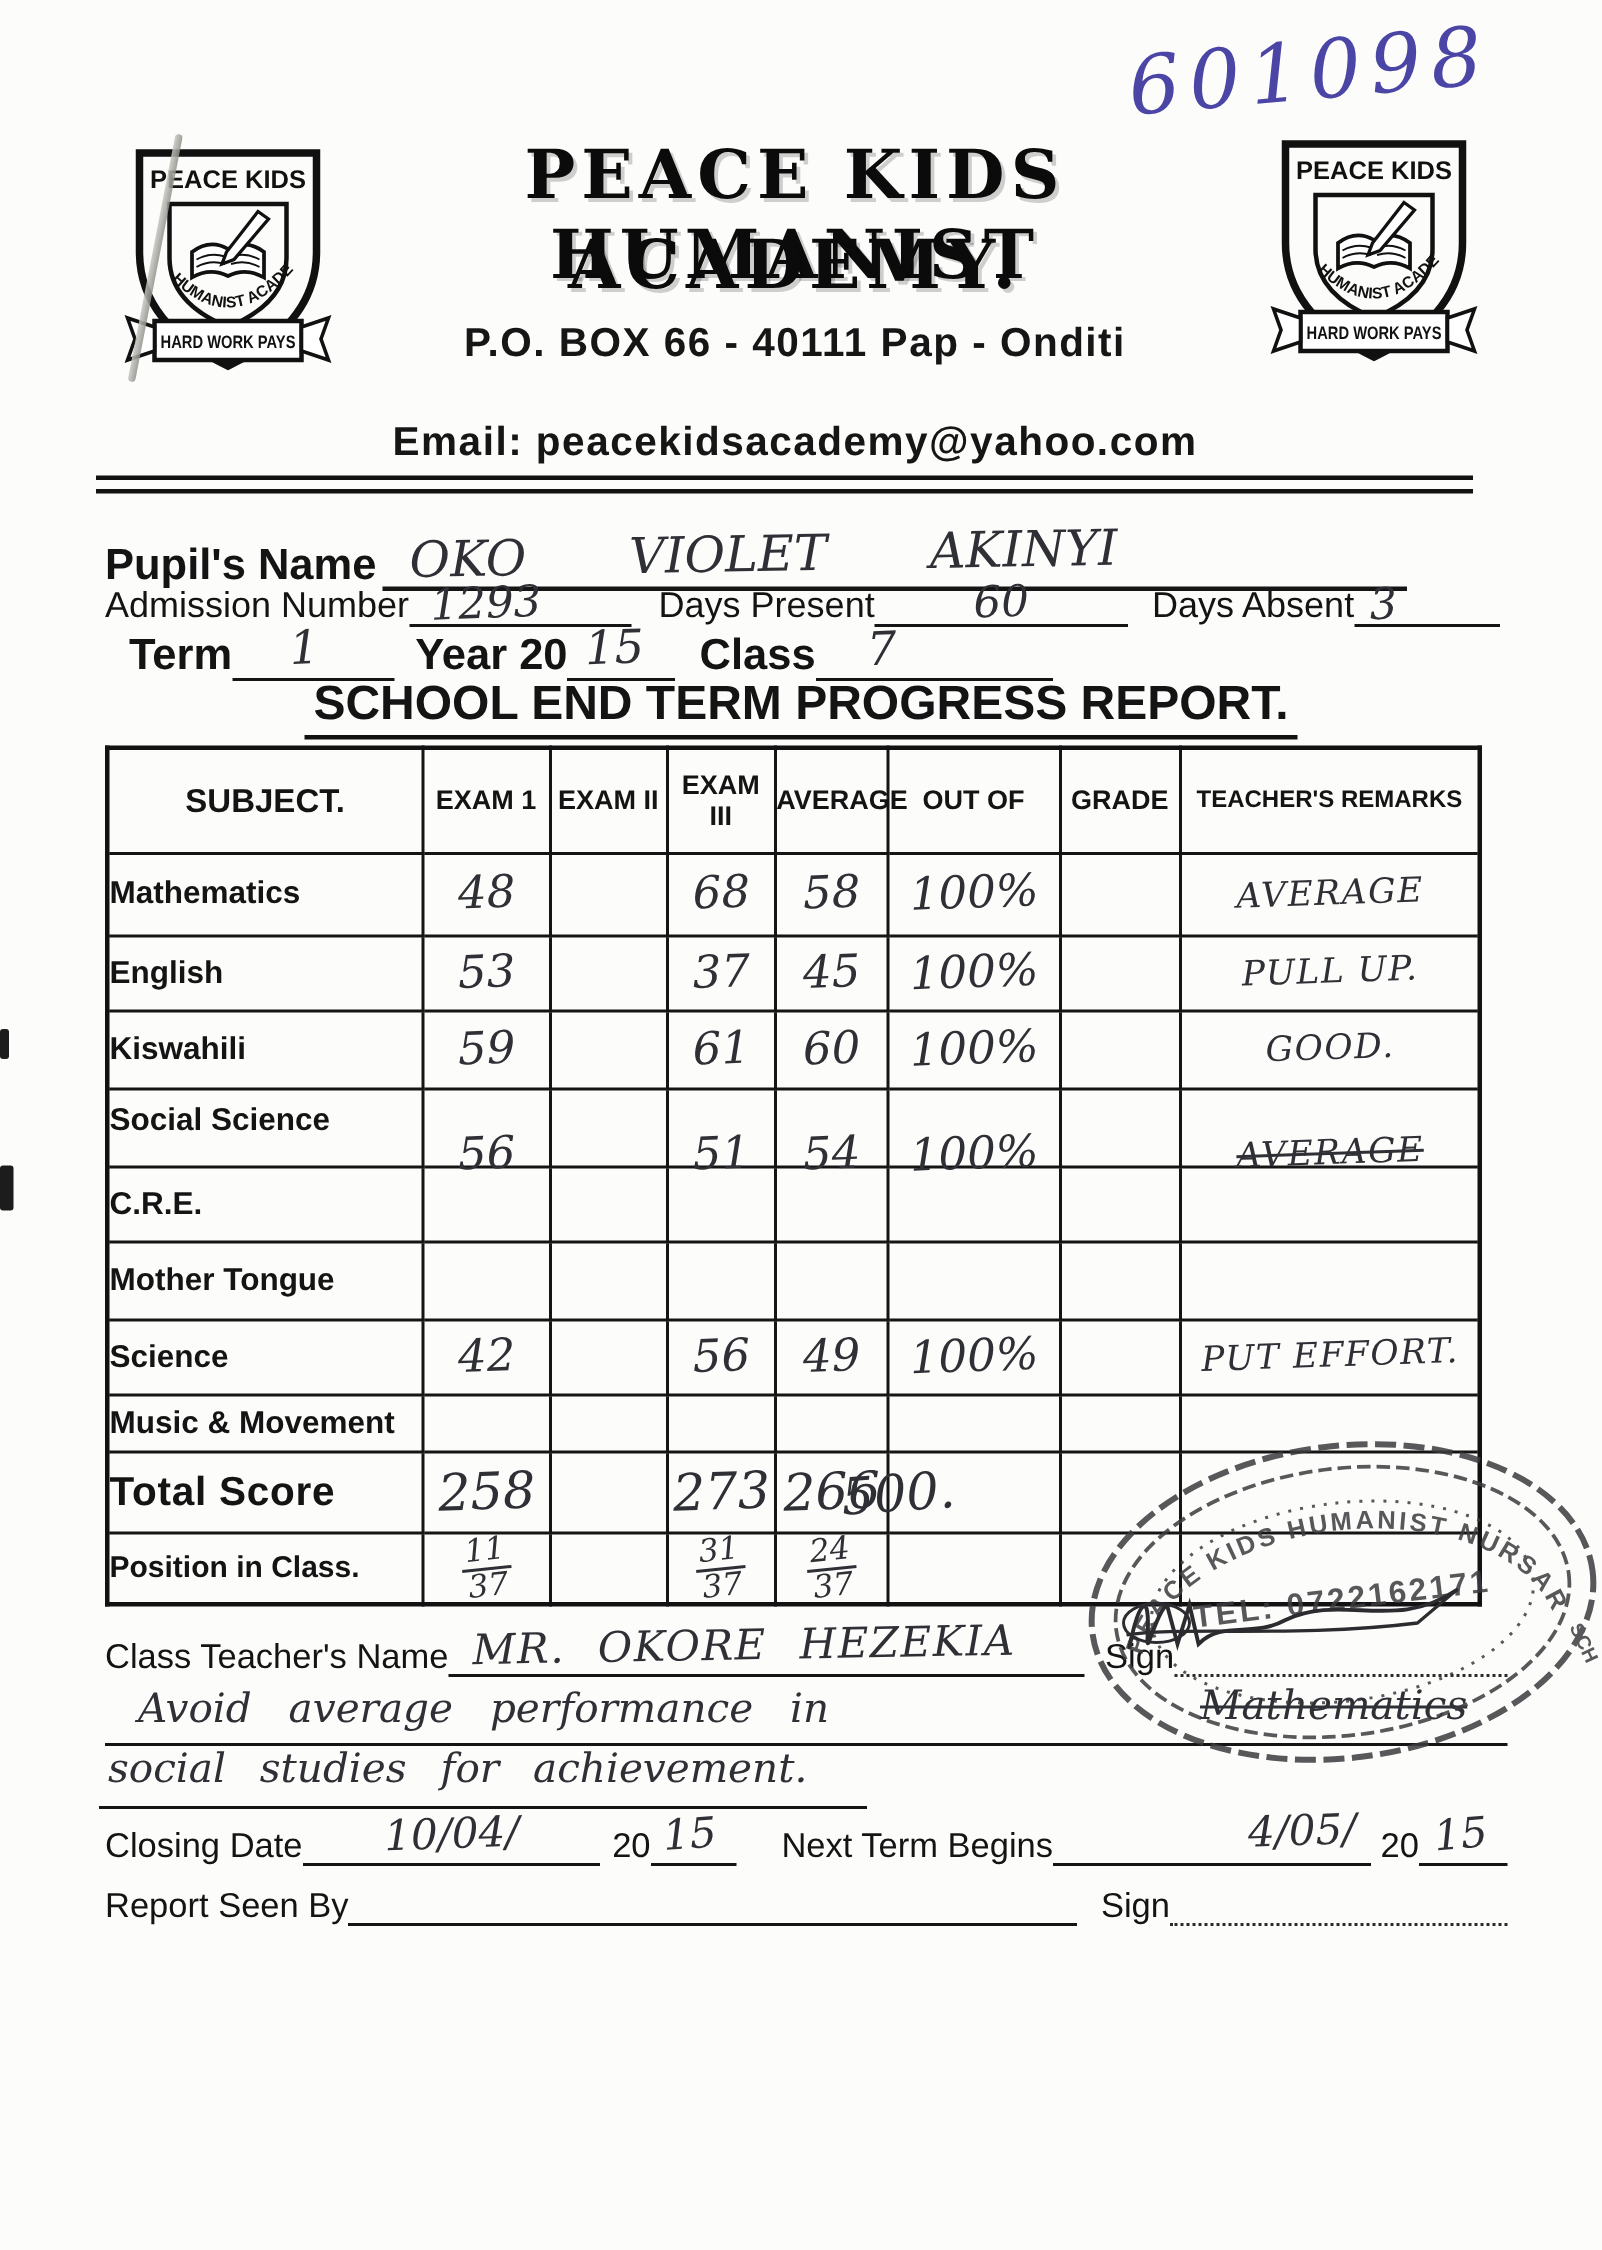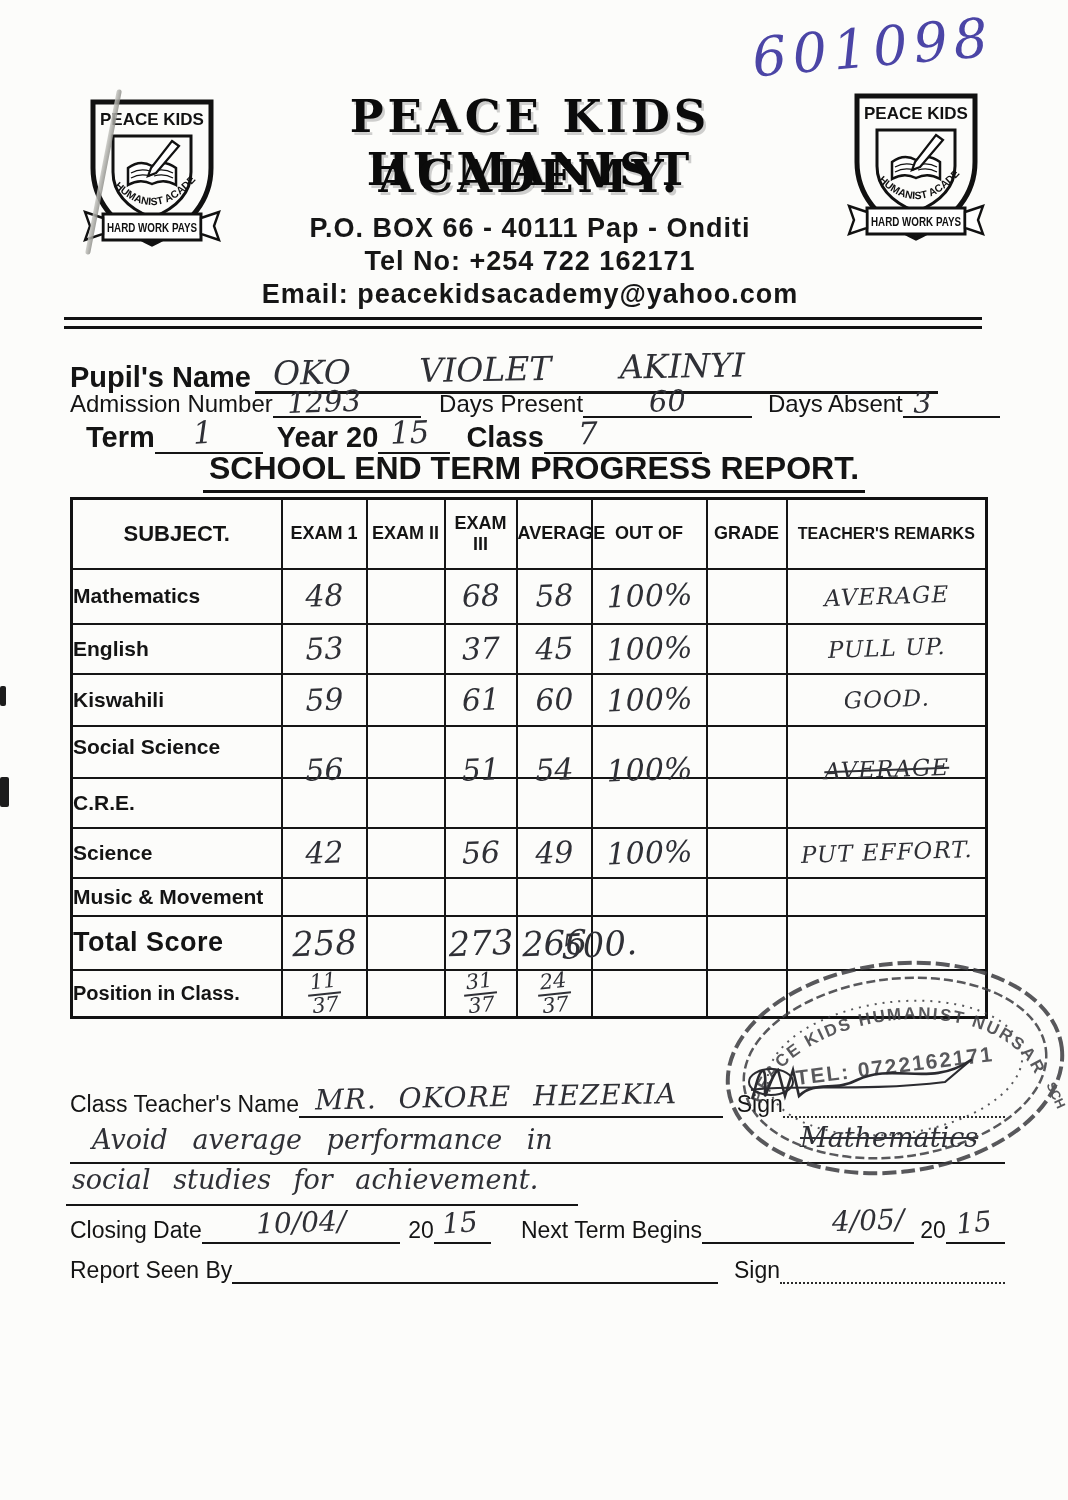--- a/index.html
+++ b/index.html
@@ -85,21 +85,20 @@
     </text>
     <path d="M21,120 h98 v26 h-98 z" fill="#fff" stroke="#111" stroke-width="3"></path>
     <path d="M21,124 L3,118 L8,132 L3,146 L21,140 Z" fill="#fff" stroke="#111" stroke-width="2.4"></path>
     <path d="M119,124 L137,118 L132,132 L137,146 L119,140 Z" fill="#fff" stroke="#111" stroke-width="2.4"></path>
     <text x="70" y="138" text-anchor="middle" font-size="12" font-weight="bold" fill="#111" textLength="90" lengthAdjust="spacingAndGlyphs" font-family="Liberation Sans,sans-serif">HARD WORK PAYS</text>
   </svg>
 
   <div class="abs title-line" style="left:190px;top:90px;width:680px;font-size:45px;">PEACE KIDS HUMANIST</div>
   <div class="abs title-line" style="left:190px;top:150px;width:680px;font-size:45px;">ACADEMY.</div>
   <div class="abs contact" style="left:190px;top:213px;width:680px;font-size:27px;">P.O. BOX 66 - 40111 Pap - Onditi</div>
-  <div class="abs contact" style="left:190px;top:246px;width:680px;font-size:27px;">Tel No: +254 722 162171</div>
   <div class="abs contact" style="left:190px;top:279px;width:680px;font-size:27px;">Email: peacekidsacademy@yahoo.com</div>
 
   <div class="abs rule" style="left:64px;top:317px;width:918px;height:3px;"></div>
   <div class="abs rule" style="left:64px;top:326px;width:918px;height:3px;"></div>
 
   <div class="abs field" style="left:70px;top:338px;width:868px;">
     <span class="lbl" style="font-size:29px;font-weight:bold;margin-top:23px;">Pupil's Name</span>
     <span class="u3" style="flex:1;margin-left:4px;height:46px;">
       <span class="hw" style="font-size:33px;word-spacing:58px;padding-left:18px;display:block;transform:rotate(-1deg);">OKO VIOLET AKINYI</span>
     </span>
@@ -252,20 +251,44 @@
           </td>
       <td>
             <span class="hw cellhw"></span>
           </td>
       <td>
             <span class="hw cellhw rem straddle struckrem">AVERAGE</span>
           </td>
     </tr>
     <tr style="height:50px;margin-top:16px;">
       <td class="subject">C.R.E.</td>
+      <td>
+            <span class="hw cellhw"></span>
+          </td>
+      <td>
+            <span class="hw cellhw"></span>
+          </td>
+      <td>
+            <span class="hw cellhw"></span>
+          </td>
+      <td>
+            <span class="hw cellhw"></span>
+          </td>
+      <td>
+            <span class="hw cellhw"></span>
+          </td>
+      <td>
+            <span class="hw cellhw"></span>
+          </td>
+      <td>
+            <span class="hw cellhw rem"></span>
+          </td>
+    </tr>
+    <tr style="height:52px;">
+      <td class="subject">Mother Tongue</td>
       <td>
             <span class="hw cellhw"></span>
           </td>
       <td>
             <span class="hw cellhw"></span>
           </td>
       <td>
             <span class="hw cellhw"></span>
           </td>
       <td>

